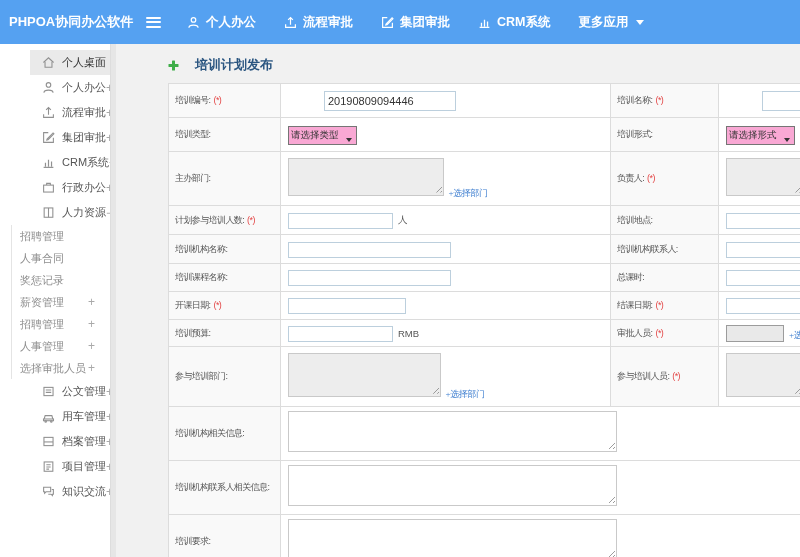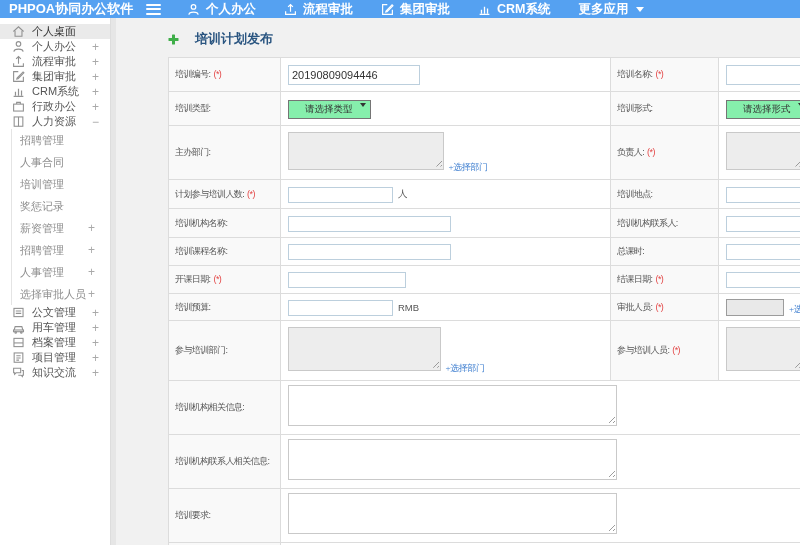--- a/index.html
+++ b/index.html
@@ -1,56 +1,56 @@
 <!DOCTYPE html>
 <html><head>
 <meta charset="utf-8">
 <style>
   * { margin:0; padding:0; box-sizing:border-box; }
   html,body { width:800px; height:557px; overflow:hidden; background:#fff;
     font-family:"Liberation Sans","DejaVu Sans",sans-serif; }
 
   
-  .topbar { height:18px; background:#55a1f1; display:flex; align-items:center; color:#fff; }
+  .topbar { height:44px; background:#55a1f1; display:flex; align-items:center; color:#fff; }
   .logo { width:146px; padding-left:9px; font-size:13px; font-weight:bold; letter-spacing:0; }
   .burger { width:15px; height:11px; display:flex; flex-direction:column; justify-content:space-between; margin-right:26px; cursor:pointer; }
   .burger i { display:block; height:2px; background:#fff; border-radius:1px; }
   .nav { display:flex; align-items:center; gap:28px; }
   .nav-item { display:flex; align-items:center; gap:6px; font-size:12.5px; font-weight:bold; cursor:pointer; }
   .nav-item svg { display:block; }
   .caret-down { width:0; height:0; border-left:4px solid transparent; border-right:4px solid transparent; border-top:5px solid #fff; margin-left:2px; }
 
   
   .main { display:flex; height:527px; }
   .sidebar { width:110px; flex-shrink:0; background:#fff; padding-top:6px; }
   .gutter { width:6px; flex-shrink:0; background:#e6e6e6; border-left:1px solid #ddd; }
   .content { flex:1; background:#f1f1f1; overflow:hidden; }
 
   
-  .side-item { height:15px; display:flex; align-items:center; padding:0 11px 0 12px; font-size:11px; color:#555; cursor:pointer; }
+  .side-item { height:25px; display:flex; align-items:center; padding:0 11px 0 12px; font-size:11px; color:#555; cursor:pointer;margin-left:30px; }
   .side-item.active { background:#eaeaea; color:#333; }
   .side-item .icn { width:13px; height:13px; margin-right:7px; color:#919191; flex-shrink:0; }
   .side-item .s-lbl { flex:1; white-space:nowrap; }
   .expand { color:#a9a9a9; font-size:12px; font-weight:normal; }
   .submenu { margin-left:11px; border-left:1px solid #e4e4e4; padding-left:8px; }
   .sub-item { height:22px; display:flex; align-items:center; font-size:11px; color:#8d8d8d; padding-right:15px; cursor:pointer; }
   .sub-item .s-lbl { flex:1; white-space:nowrap; }
 
   
   .page-title { display:flex; align-items:center; gap:16px; margin:12px 0 9px 52px; font-size:13px; font-weight:bold; color:#2a5580; }
 
   
   table.form { border-collapse:collapse; table-layout:fixed; margin-left:52px; width:750px; background:#fff; }
   table.form td { border:1px solid #dcdcdc; vertical-align:middle; }
   td.lbl { background:#f9f9f9; font-size:9px; letter-spacing:-0.6px; color:#555; padding-left:6px; white-space:nowrap; }
   td.val { padding:4px 0 4px 7px; }
   .req { color:#e34545; margin-left:3px; }
   input.txt { border:1px solid #bccfdd; height:16px; font-size:11px; color:#333; padding:0 3px; background:#fff; font-family:inherit; vertical-align:middle; }
-  input.tall { height:20px; width:132px; }
-  .sel { display:inline-flex; align-items:flex-start; border:1px solid #757575; background:#86efac; font-size:9.5px; color:#333; padding:2px 4px 2px 16px; cursor:pointer; }
+  input.tall { height:20px; width:132px;margin-left:36px; }
+  .sel { display:inline-flex; align-items:flex-end; border:1px solid #757575; background:#f9a8d4; font-size:9.5px; color:#333; padding:2px 4px 2px 2px; cursor:pointer; }
   .sel-caret { width:0; height:0; border-left:3.5px solid transparent; border-right:3.5px solid transparent; border-top:4.5px solid #333; margin-left:7px; }
   textarea { border:1px solid #c9c9c9; resize:none; font-family:inherit; font-size:10px; display:block; }
   .ta-wrap { position:relative; display:inline-block; }
   .ta-wrap::after { content:""; position:absolute; right:2px; bottom:3px; width:7px; height:7px;
      background:repeating-linear-gradient(135deg,transparent 0 2px,#9a9a9a 2px 3px);
      clip-path:polygon(100% 0,0 100%,100% 100%); pointer-events:none; }
   .gray-ta { background:#ededed; }
   .white-ta { background:#fff; }
   .link { font-size:9px; letter-spacing:-0.4px; color:#3f7fd0; text-decoration:none; cursor:pointer;font-family:Liberation Serif, serif; }
   .blk-link { display:inline-block; margin-top:3px; }
@@ -184,23 +184,20 @@
       <span class="expand">−</span>
     </div>
     <div class="submenu">
       <div class="sub-item">
         <span class="s-lbl">招聘管理</span>
       </div>
       <div class="sub-item">
         <span class="s-lbl">人事合同</span>
       </div>
       <div class="sub-item">
-        <span class="s-lbl">培训管理</span>
-      </div>
-      <div class="sub-item">
         <span class="s-lbl">奖惩记录</span>
       </div>
       <div class="sub-item">
         <span class="s-lbl">薪资管理</span>
         <span class="expand">+</span>
       </div>
       <div class="sub-item">
         <span class="s-lbl">招聘管理</span>
         <span class="expand">+</span>
       </div>

